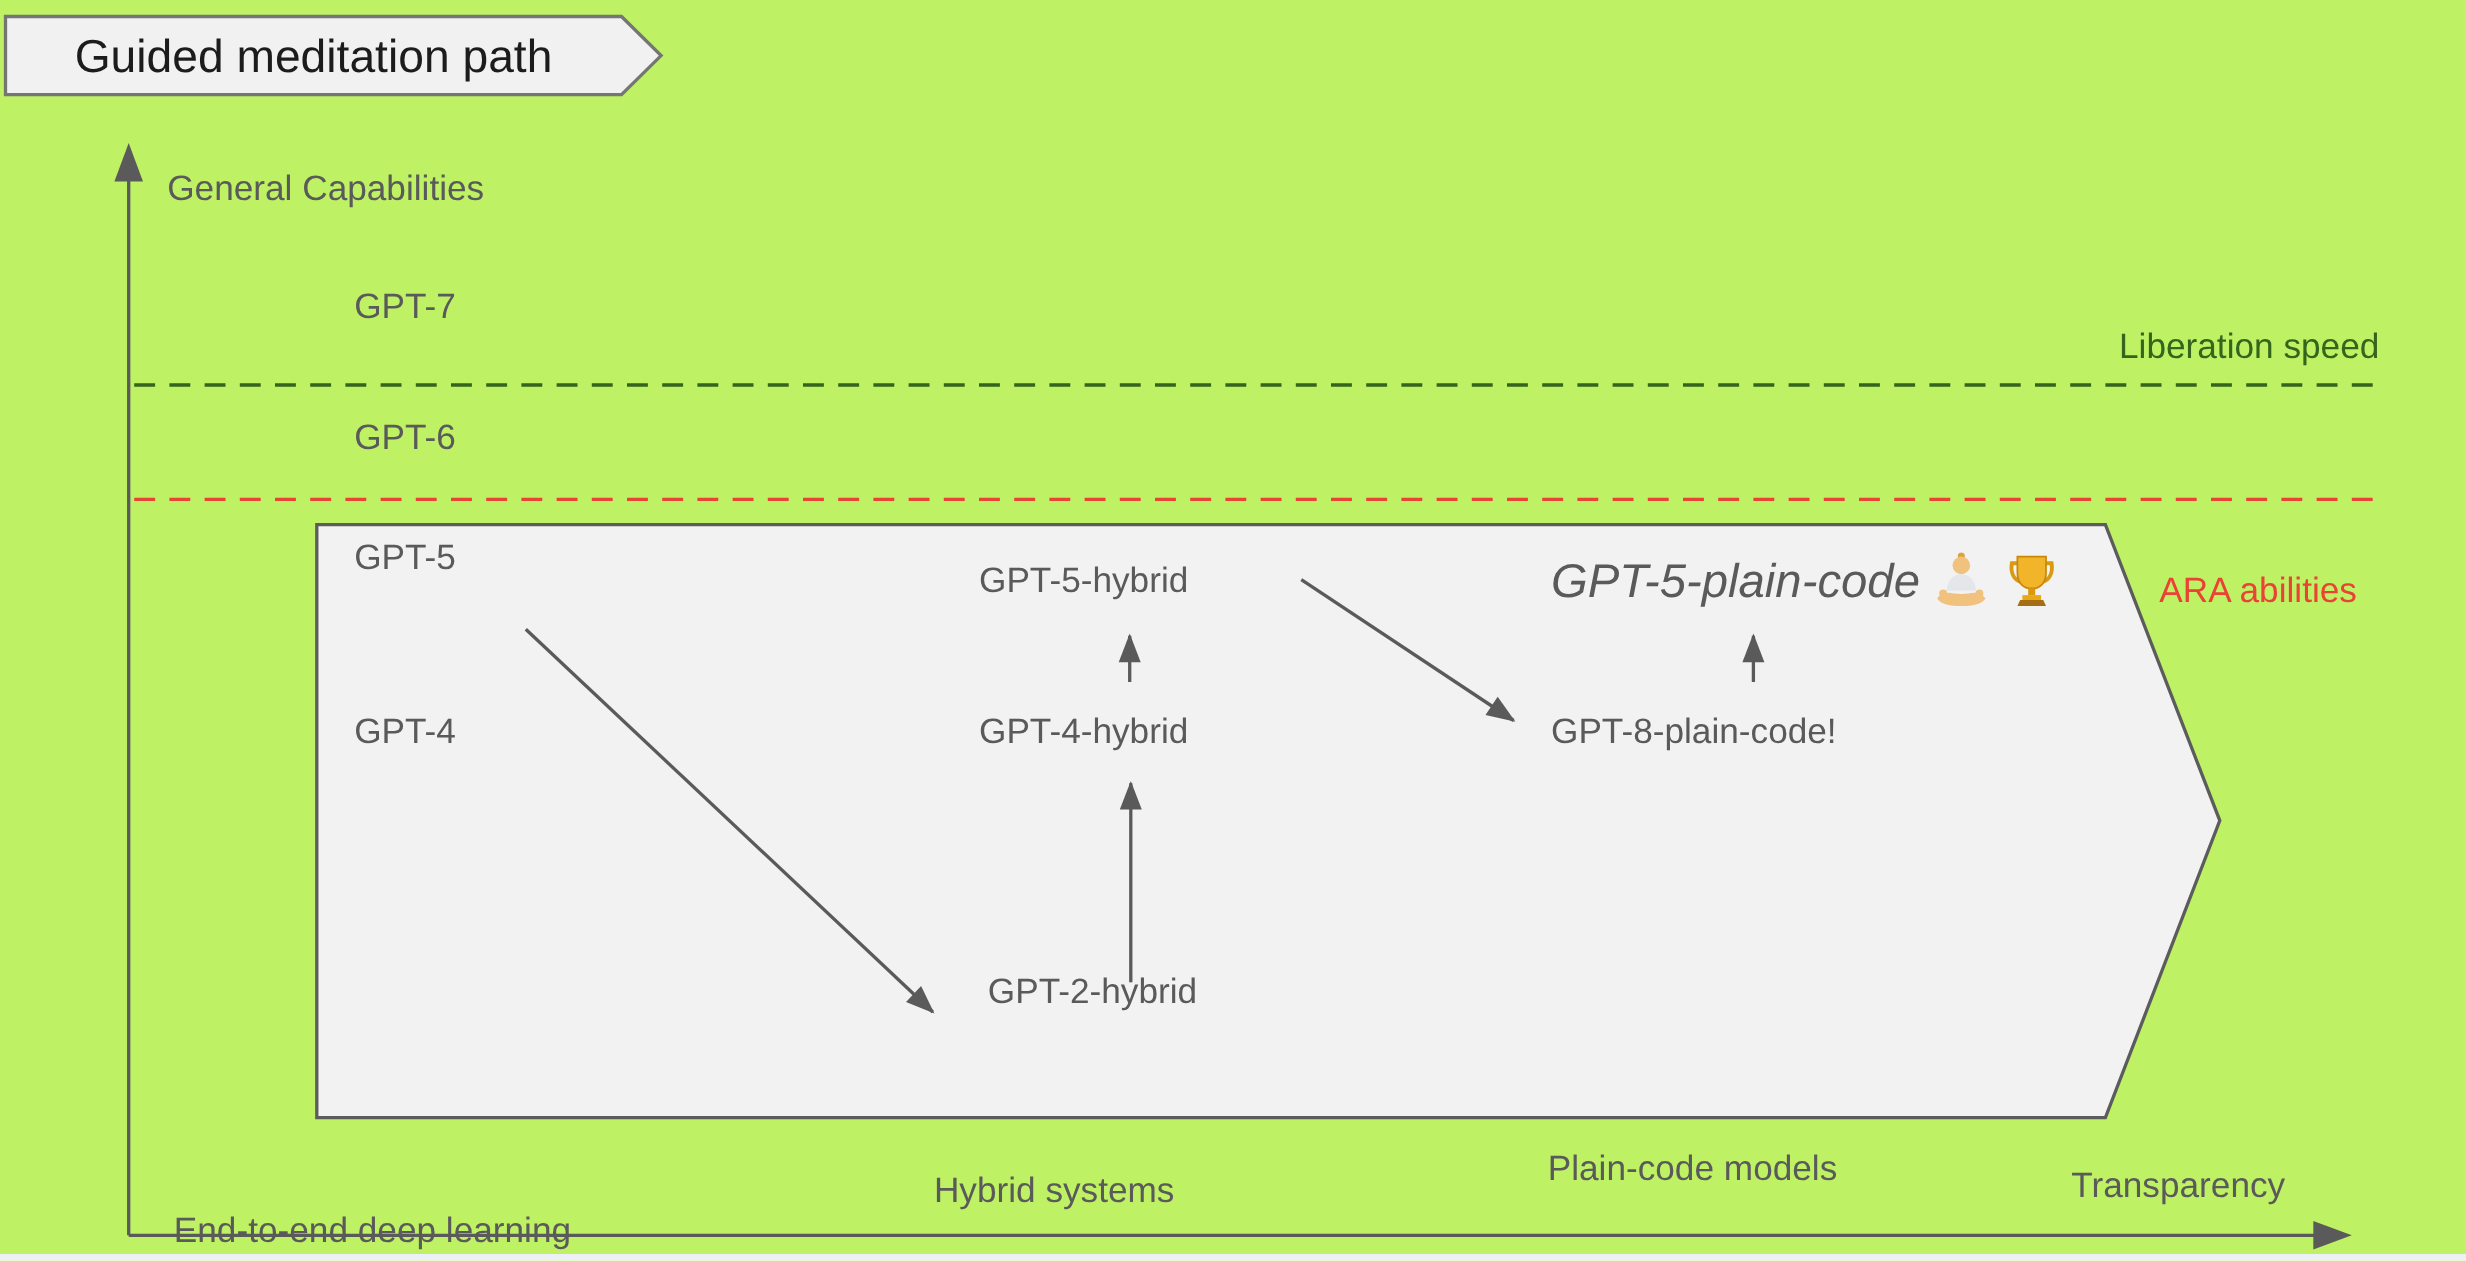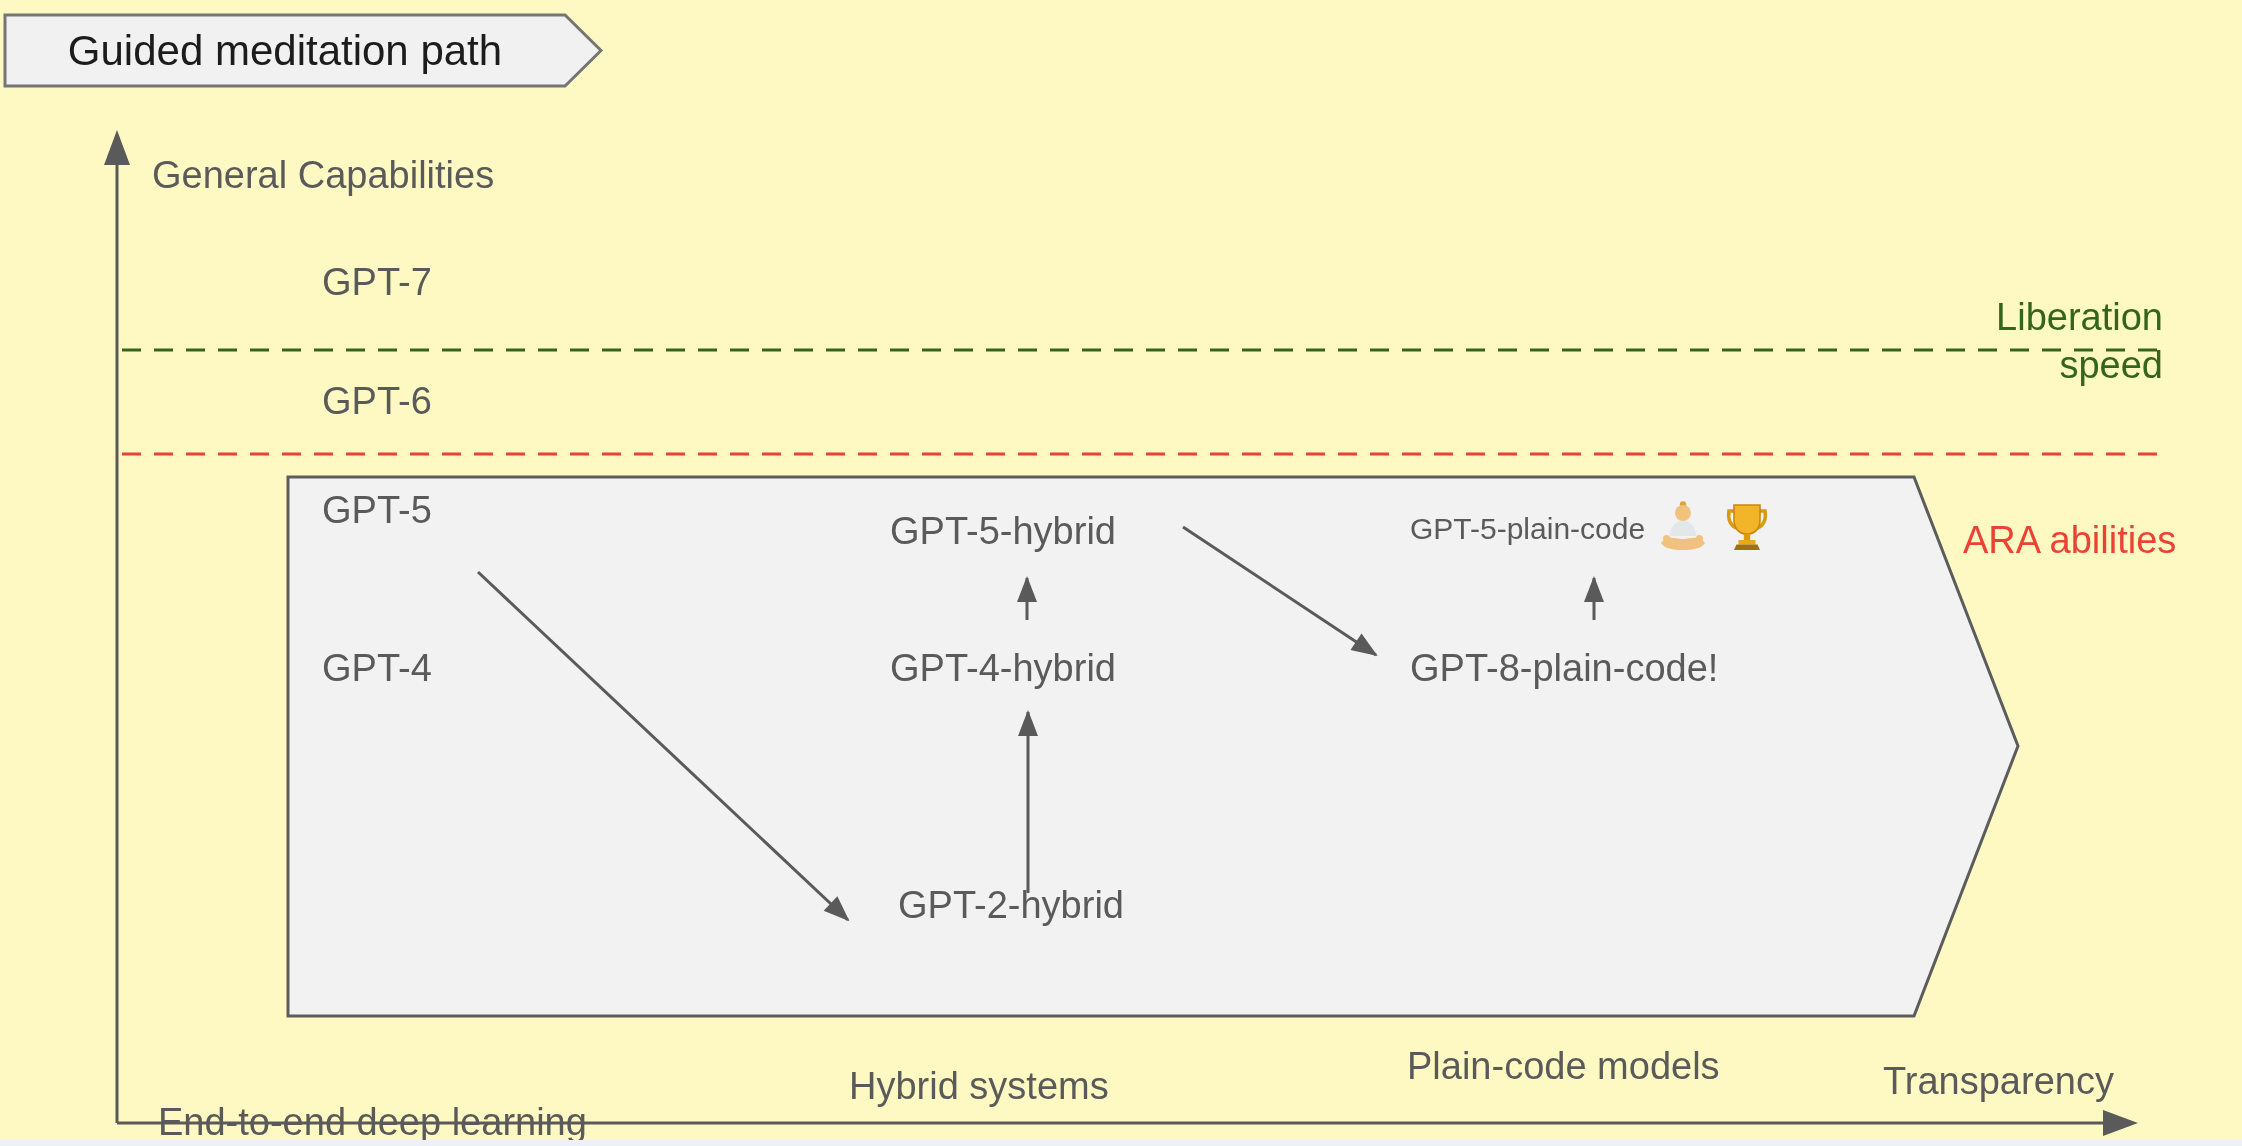--- a/index.html
+++ b/index.html
@@ -1,27 +1,27 @@
 <!DOCTYPE html>
 <html><head>
 <meta charset="utf-8">
 <style>
   html,body{margin:0;padding:0;background:#ffffff;}
   .stage{
     position:relative;
     width:2242px;
     height:1146px;
-    background:#fef9c3;
+    background:#bef264;
     overflow:hidden;
     font-family:"Liberation Sans", sans-serif;
   }
   .layer{position:absolute;left:0;top:0;}
   .lbl{
     position:absolute;
-    font-size:38px;
+    font-size:32px;
     line-height:1.18;
     color:#5a5a5a;
     white-space:nowrap;
   }
   .lbl-black{color:#1c1c1c;}
   .lbl-green{color:#35641c;}
   .lbl-red{color:#ea4335;margin-top:44px;}
   .banner-label{
     left:5px; top:15px; width:560px; height:71px;
     display:flex; align-items:center; justify-content:center;
@@ -32,23 +32,24 @@
     text-align:right;
     line-height:1.25;
   }
   .node-row{
     position:absolute;
     display:flex;
     align-items:center;
     gap:12px;
   }
   .node-row .lbl-inline{
-    font-size:30px;
+    font-size:43px;
     color:#5a5a5a;
     white-space:nowrap;
+    font-style:italic;
   }
   .icon{display:inline-block;margin-top:-4px;}
   .bottom-strip{
     position:absolute;
     left:0; top:1140px;
     width:2242px; height:6px;
     background:#edf1f7;
   }
 </style>
 </head>

